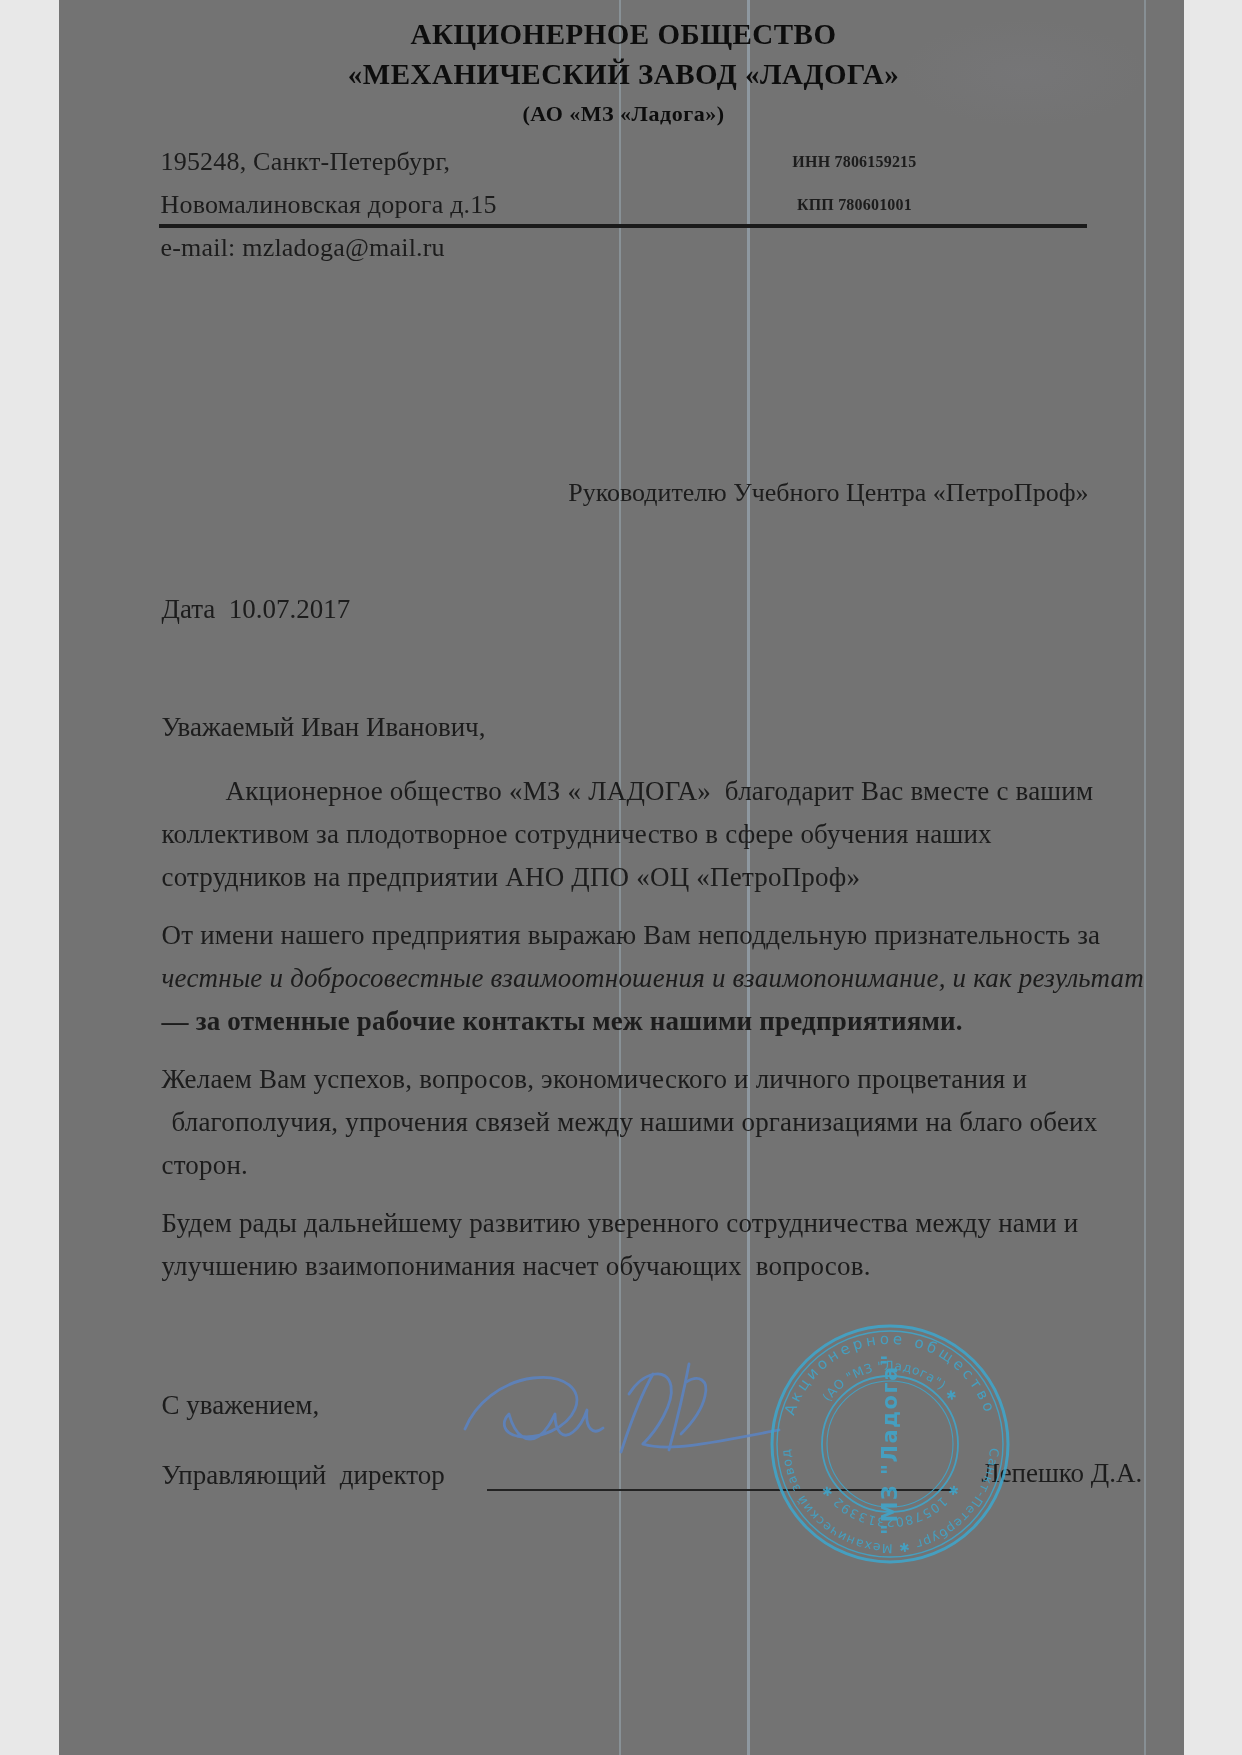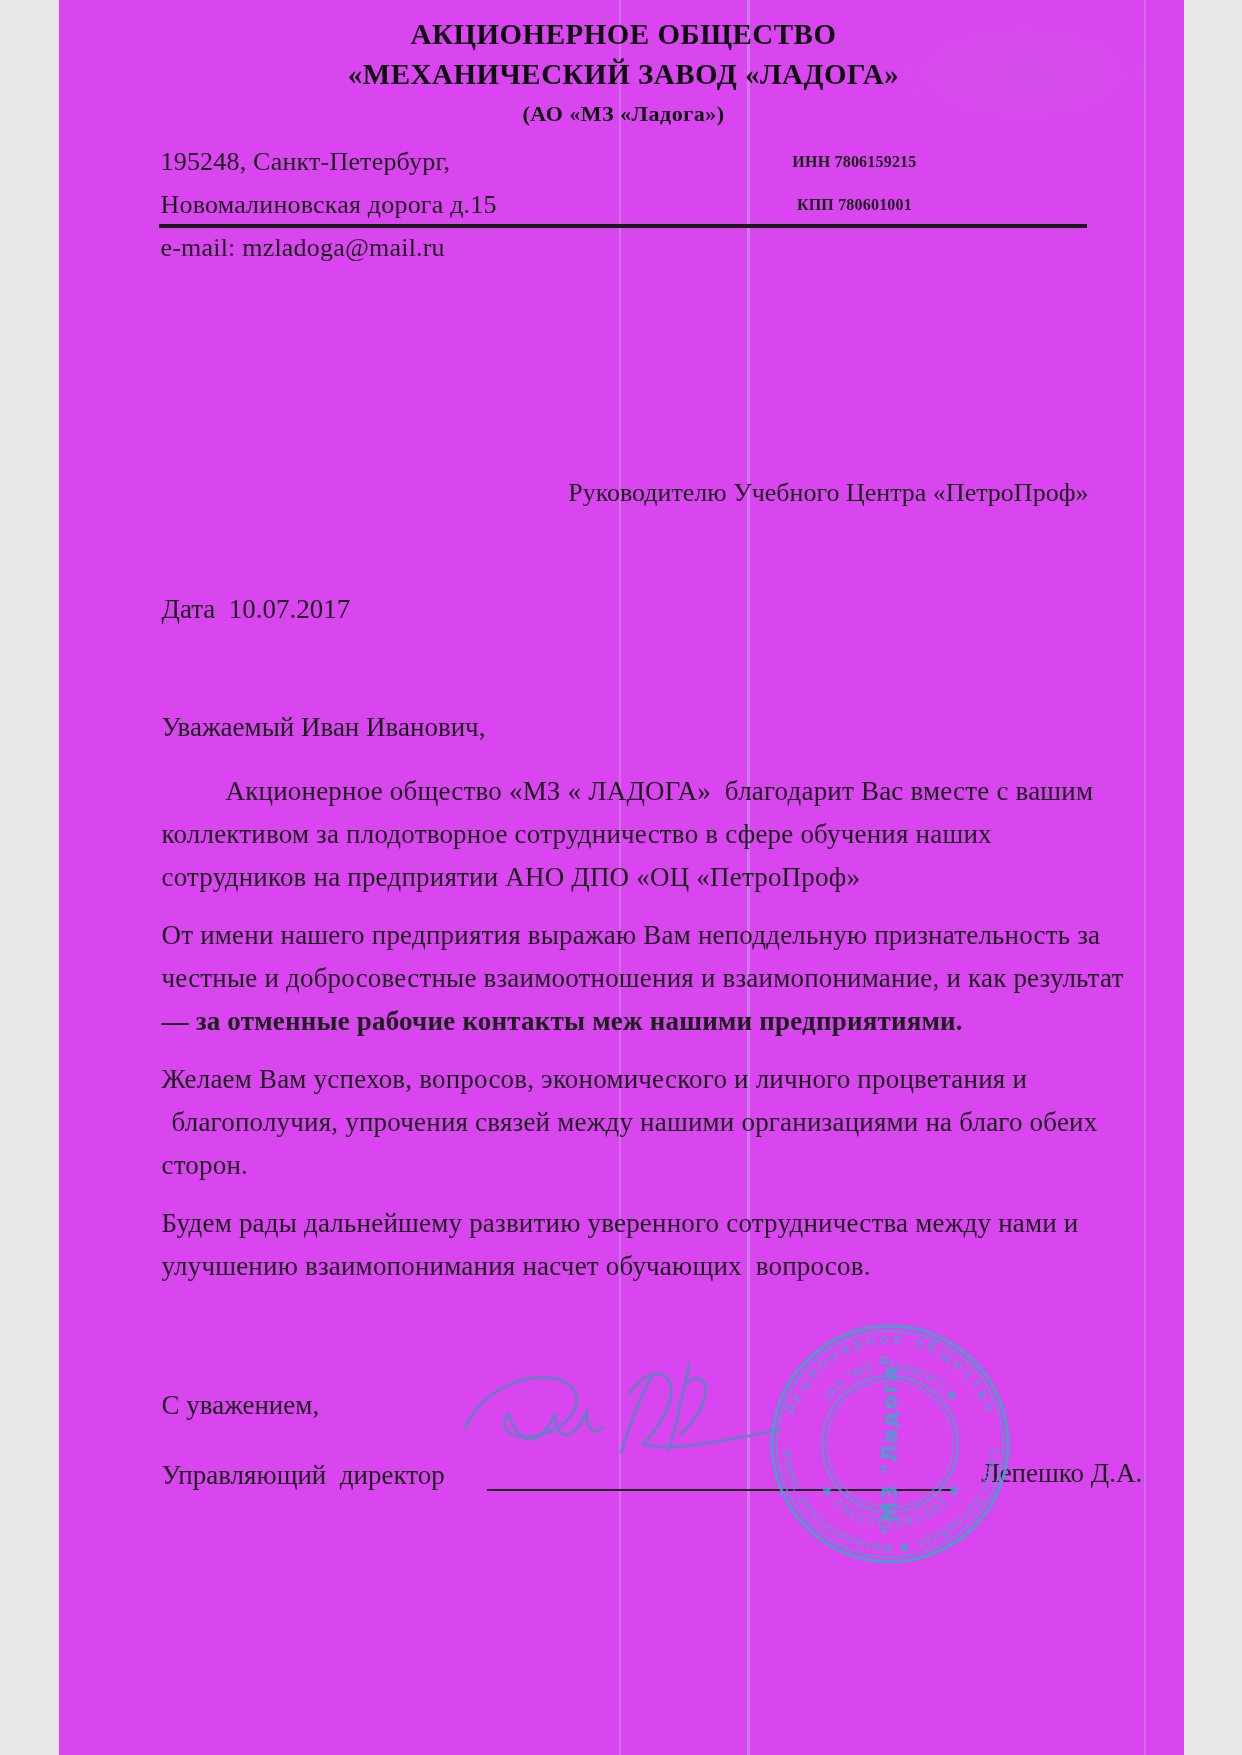--- a/index.html
+++ b/index.html
@@ -1,19 +1,19 @@
 <!DOCTYPE html>
 <html><head>
 <meta charset="utf-8">
 <style>
   html,body{margin:0;padding:0;background:#e8e8e8;}
   .page{
     position:relative;
     width:1125px;height:1755px;
-    background:#d946ef;
+    background:#737373;
     font-family:"Liberation Serif", serif;
     color:#1c1c1c;
     overflow:hidden;
     margin:0 auto;
   }
   .streak{position:absolute;top:0;bottom:0;pointer-events:none;}
   .smudge{position:absolute;pointer-events:none;
     background:radial-gradient(ellipse at center, rgba(140,140,155,0.10), rgba(140,140,155,0) 70%);}
   .header{position:absolute;top:14px;left:0;width:1130px;text-align:center;
     font-weight:bold;color:#0d0d0d;letter-spacing:0.5px;}
@@ -74,21 +74,21 @@
   <div class="salutation">Уважаемый Иван Иванович,</div>
 
   <div class="body-text">
     <p>
       <span class="line indent" style="display:block;">Акционерное общество «МЗ « ЛАДОГА»  благодарит Вас вместе с вашим</span>
       <span class="line" style="display:block;">коллективом за плодотворное сотрудничество в сфере обучения наших</span>
       <span class="line" style="display:block;">сотрудников на предприятии АНО ДПО «ОЦ «ПетроПроф»</span>
     </p>
     <p>
       <span class="line" style="display:block;">От имени нашего предприятия выражаю Вам неподдельную признательность за</span>
-      <span class="line" style="display:block;">честные и добросовестные взаимоотношения и взаимопонимание, и как результат</span>
+      <span class="line" style="display:block;font-style:italic;">честные и добросовестные взаимоотношения и взаимопонимание, и как результат</span>
       <span class="line" style="display:block;font-weight:bold;">— за отменные рабочие контакты меж нашими предприятиями.</span>
     </p>
     <p>
       <span class="line" style="display:block;">Желаем Вам успехов, вопросов, экономического и личного процветания и</span>
       <span class="line" style="display:block;margin-left:10px;">благополучия, упрочения связей между нашими организациями на благо обеих</span>
       <span class="line" style="display:block;">сторон.</span>
     </p>
     <p>
       <span class="line" style="display:block;">Будем рады дальнейшему развитию уверенного сотрудничества между нами и</span>
       <span class="line" style="display:block;">улучшению взаимопонимания насчет обучающих  вопросов.</span>

